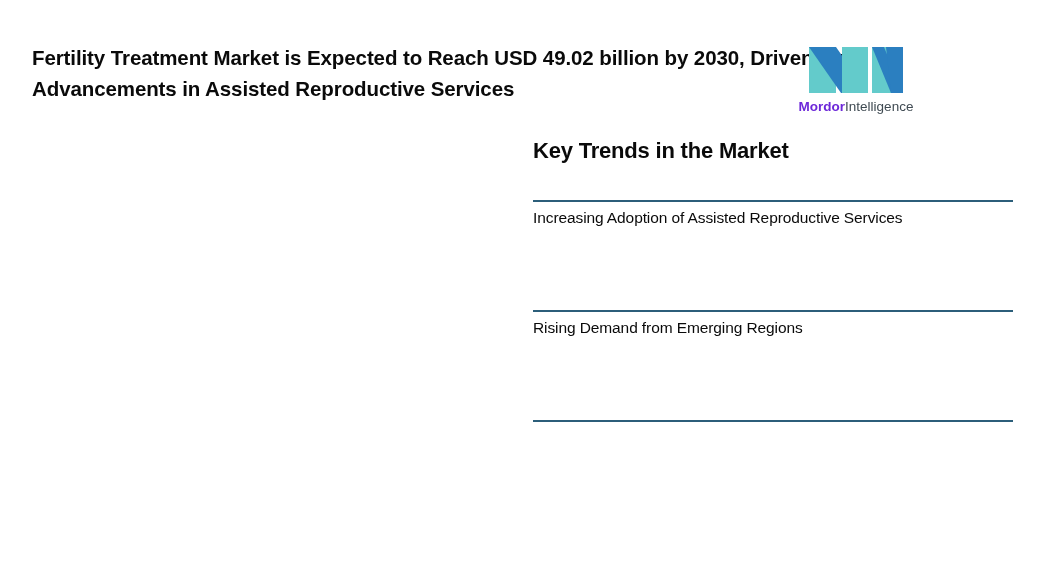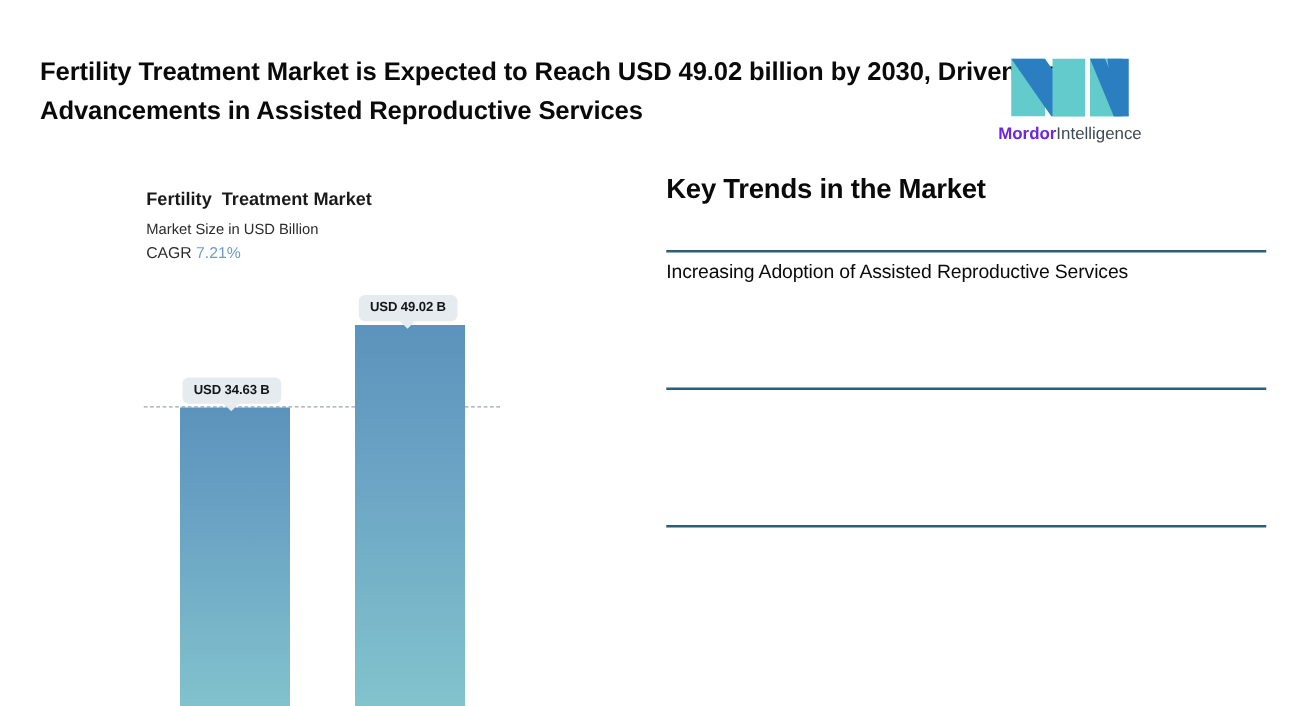--- a/index.html
+++ b/index.html
@@ -217,53 +217,33 @@
         <polygon points="68,4 94,4 94,50 94,50" fill="#2b7fc0" opacity="0"></polygon>
         <polygon points="66,4 78,4 97,50 85,50" fill="#2b7fc0"></polygon>
         <polygon points="80,4 97,4 97,50 85,50" fill="#2b7fc0"></polygon>
       </svg>
       <div class="logo-text">
         <span class="b">Mordor</span><span class="n">Intelligence</span>
       </div>
     </div>
   </div>
 
-  <div class="chart-panel">
-
-    <div class="chart-title">Fertility  Treatment Market</div>
-
-    <div class="chart-subtitle">Market Size in USD Billion</div>
-
-    <div class="chart-cagr"><span>CAGR </span><span class="val">7.21%</span></div>
-
-    <div class="plot">
-
-      <div class="dashline"></div>
-
-      <div class="bar bar-1"></div>
-      <div class="bar bar-2"></div>
-
-      <div class="pill pill-1">USD 34.63 B</div>
-      <div class="pill pill-2">USD 49.02 B</div>
-
-    </div>
-
-  </div>
 
   <div class="trends">
 
     <div class="trends-heading">Key Trends in the Market</div>
 
     <div class="trend-item trend-1">
       <div class="trend-rule"></div>
       <div class="trend-label">Increasing Adoption of Assisted Reproductive Services</div>
     </div>
 
     <div class="trend-item trend-2">
       <div class="trend-rule"></div>
+      <div class="trend-label">Rising Demand from Emerging Regions</div>
     </div>
 
     <div class="trend-item trend-3">
       <div class="trend-rule"></div>
     </div>
   </div>
 
 </div>
 
 </body></html>

